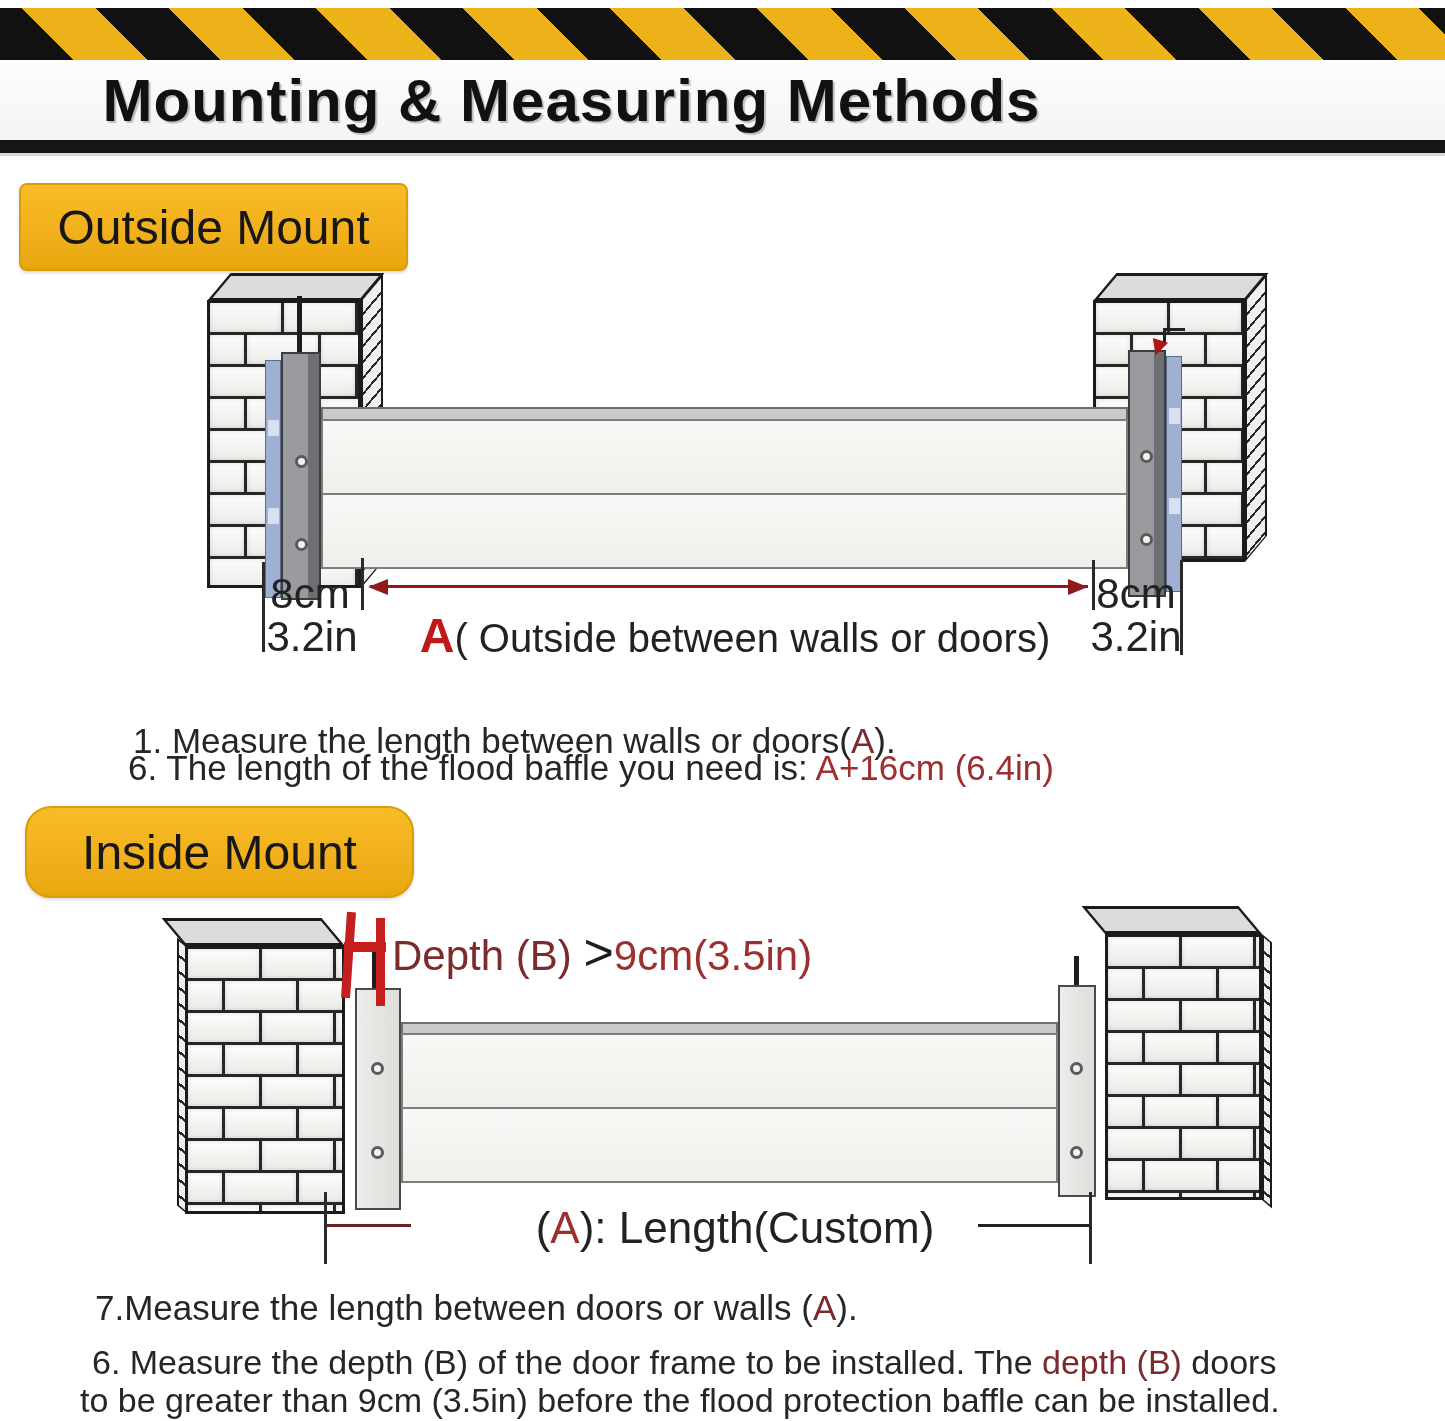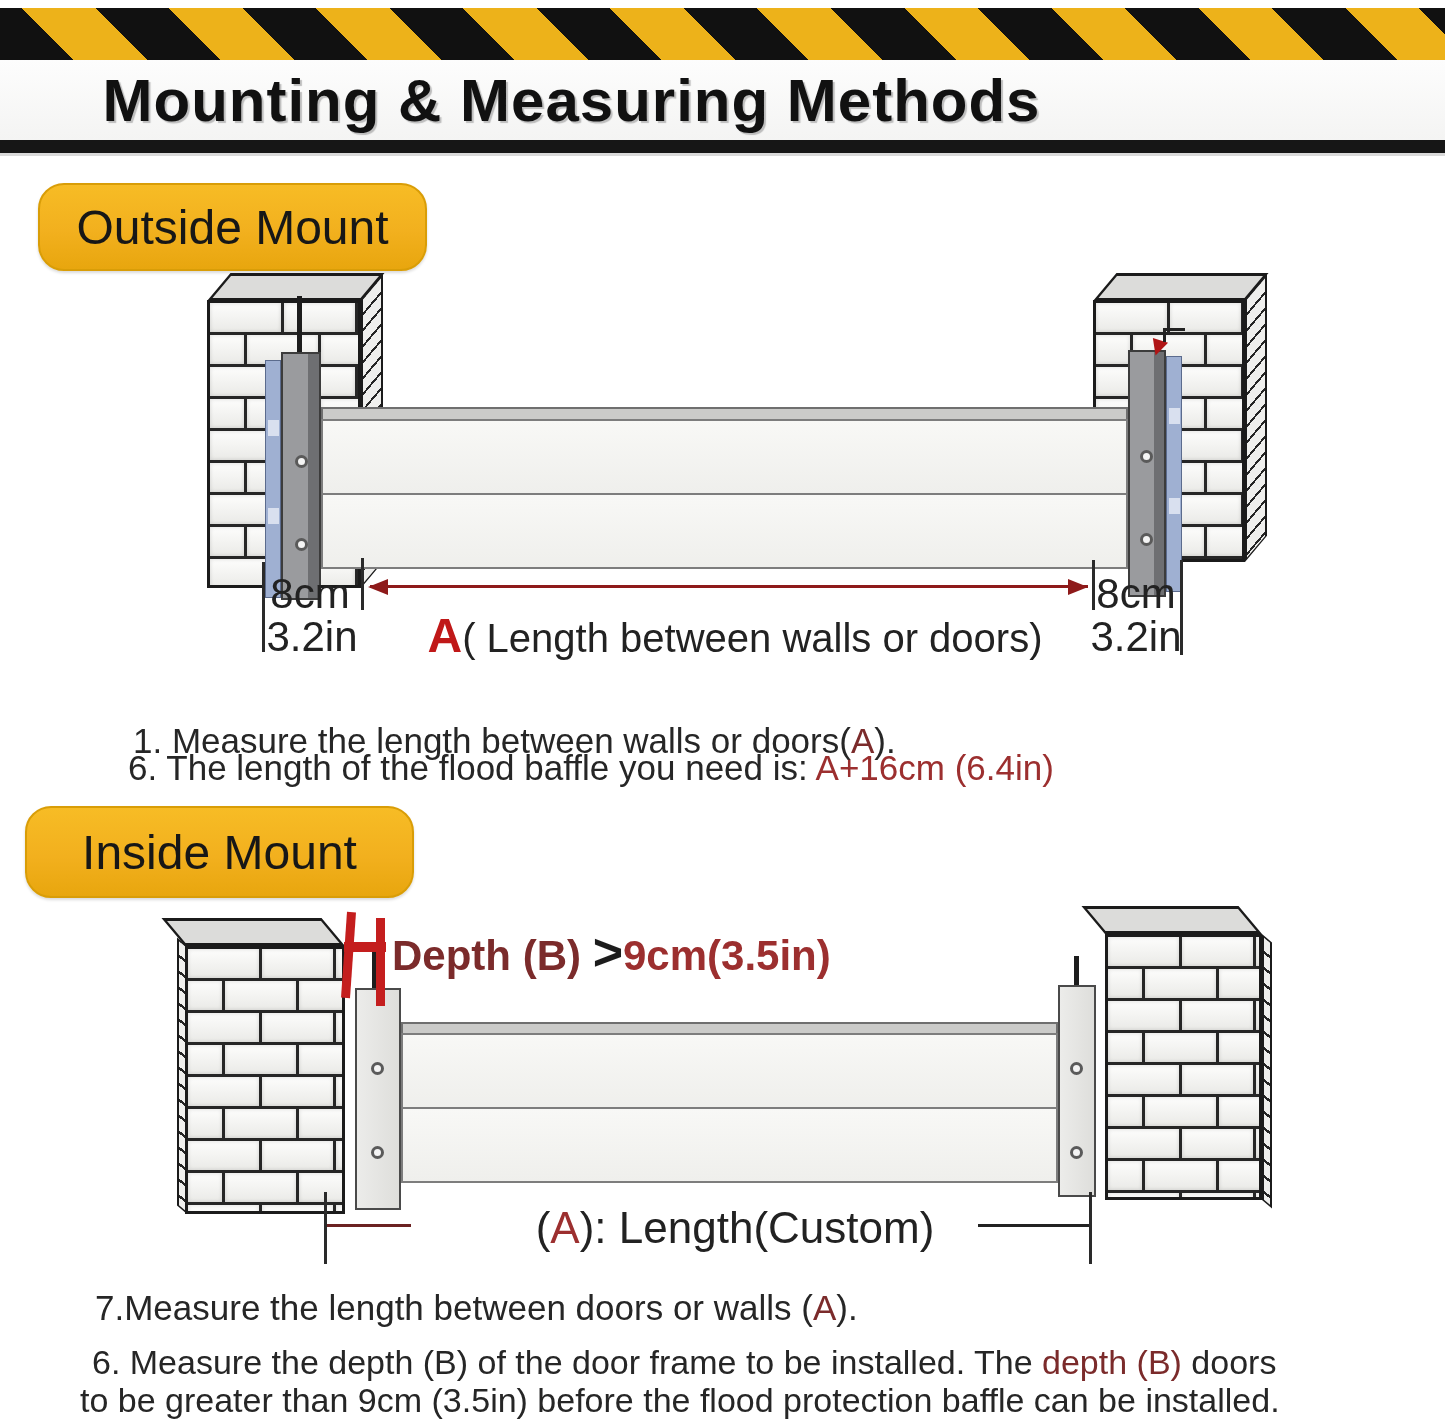--- a/index.html
+++ b/index.html
@@ -42,33 +42,33 @@
   .dimline{height:3px;background:var(--arrow-red);}
   .ah{width:0;height:0;border-top:8px solid transparent;border-bottom:8px solid transparent;}
   .ah.left{border-right:20px solid var(--arrow-red);}
   .ah.right{border-left:20px solid var(--arrow-red);}
   .dimtxt{font-size:42px;color:#222;text-align:center;}
   .lbl{font-size:40px;color:#222;}
   .redA{color:var(--accent-red);font-weight:bold;font-size:48px;}
   .maroon{color:var(--maroon);}
   .dkred{color:#9c2f2f;}
   .instr{font-size:35px;color:#262626;white-space:nowrap;}
-  .depthlbl{font-size:42px;white-space:nowrap;font-weight:bold;}
+  .depthlbl{font-size:42px;white-space:nowrap;}
   .gt{font-size:52px;color:#1c1c1c;}
   .redbar{background:#c41e1e;}
 </style>
 </head>
 <body>
 
 <div class="abs hazard"></div>
 <div class="abs titleband"></div>
 <div class="abs title">Mounting &amp; Measuring Methods</div>
 <div class="abs blackbar"></div>
 
-<div class="abs pill" style="left:38px;top:183px;">
+<div class="abs pill" style="left:19px;top:183px;border-radius:8px;">
   <span>Outside Mount</span>
 </div>
 
 <div class="abs topface" style="left:207px;top:273px;width:154px;height:28px;transform:skewX(-40deg);transform-origin:bottom left;"></div>
 <div class="abs sideface" style="left:361px;top:300px;width:22px;height:288px;transform:skewY(-50deg);transform-origin:top left;"></div>
 <div class="abs brick-face" style="left:207px;top:300px;width:154px;height:288px;">
     <div class="brick-row" style="height: 29px;">
       <div class="brick" style="width: 71px;"></div>
       <div class="brick" style="width: 71px;"></div>
     </div>
@@ -180,21 +180,21 @@
 <div class="abs dimline" style="left:370px;top:585px;width:718px;"></div>
 <div class="abs ah left" style="left:368px;top:579px;"></div>
 <div class="abs ah right" style="left:1068px;top:579px;"></div>
 
 <div class="abs dimtxt" style="left:260px;top:570px;width:100px;">8cm</div>
 <div class="abs dimtxt" style="left:258px;top:613px;width:108px;">3.2in</div>
 <div class="abs dimtxt" style="left:1090px;top:570px;width:92px;">8cm</div>
 <div class="abs dimtxt" style="left:1088px;top:613px;width:96px;">3.2in</div>
 
 <div class="abs lbl" style="left:380px;top:608px;width:710px;text-align:center;">
-  <span class="redA">A</span><span>( Length between walls or doors)</span>
+  <span class="redA">A</span><span>( Outside between walls or doors)</span>
 </div>
 
 <div class="abs instr" style="left:133px;top:693px;margin-top:28px;">
   <span>1. Measure the length between walls or doors(</span><span class="maroon">A</span><span>).</span>
 </div>
 <div class="abs instr" style="left:128px;top:748px;">
   <span>6. The length of the flood baffle you need is: </span><span class="dkred">A+16cm (6.4in)</span>
 </div>
 
 <div class="abs pill" style="left:25px;top:806px;height:88px;">

